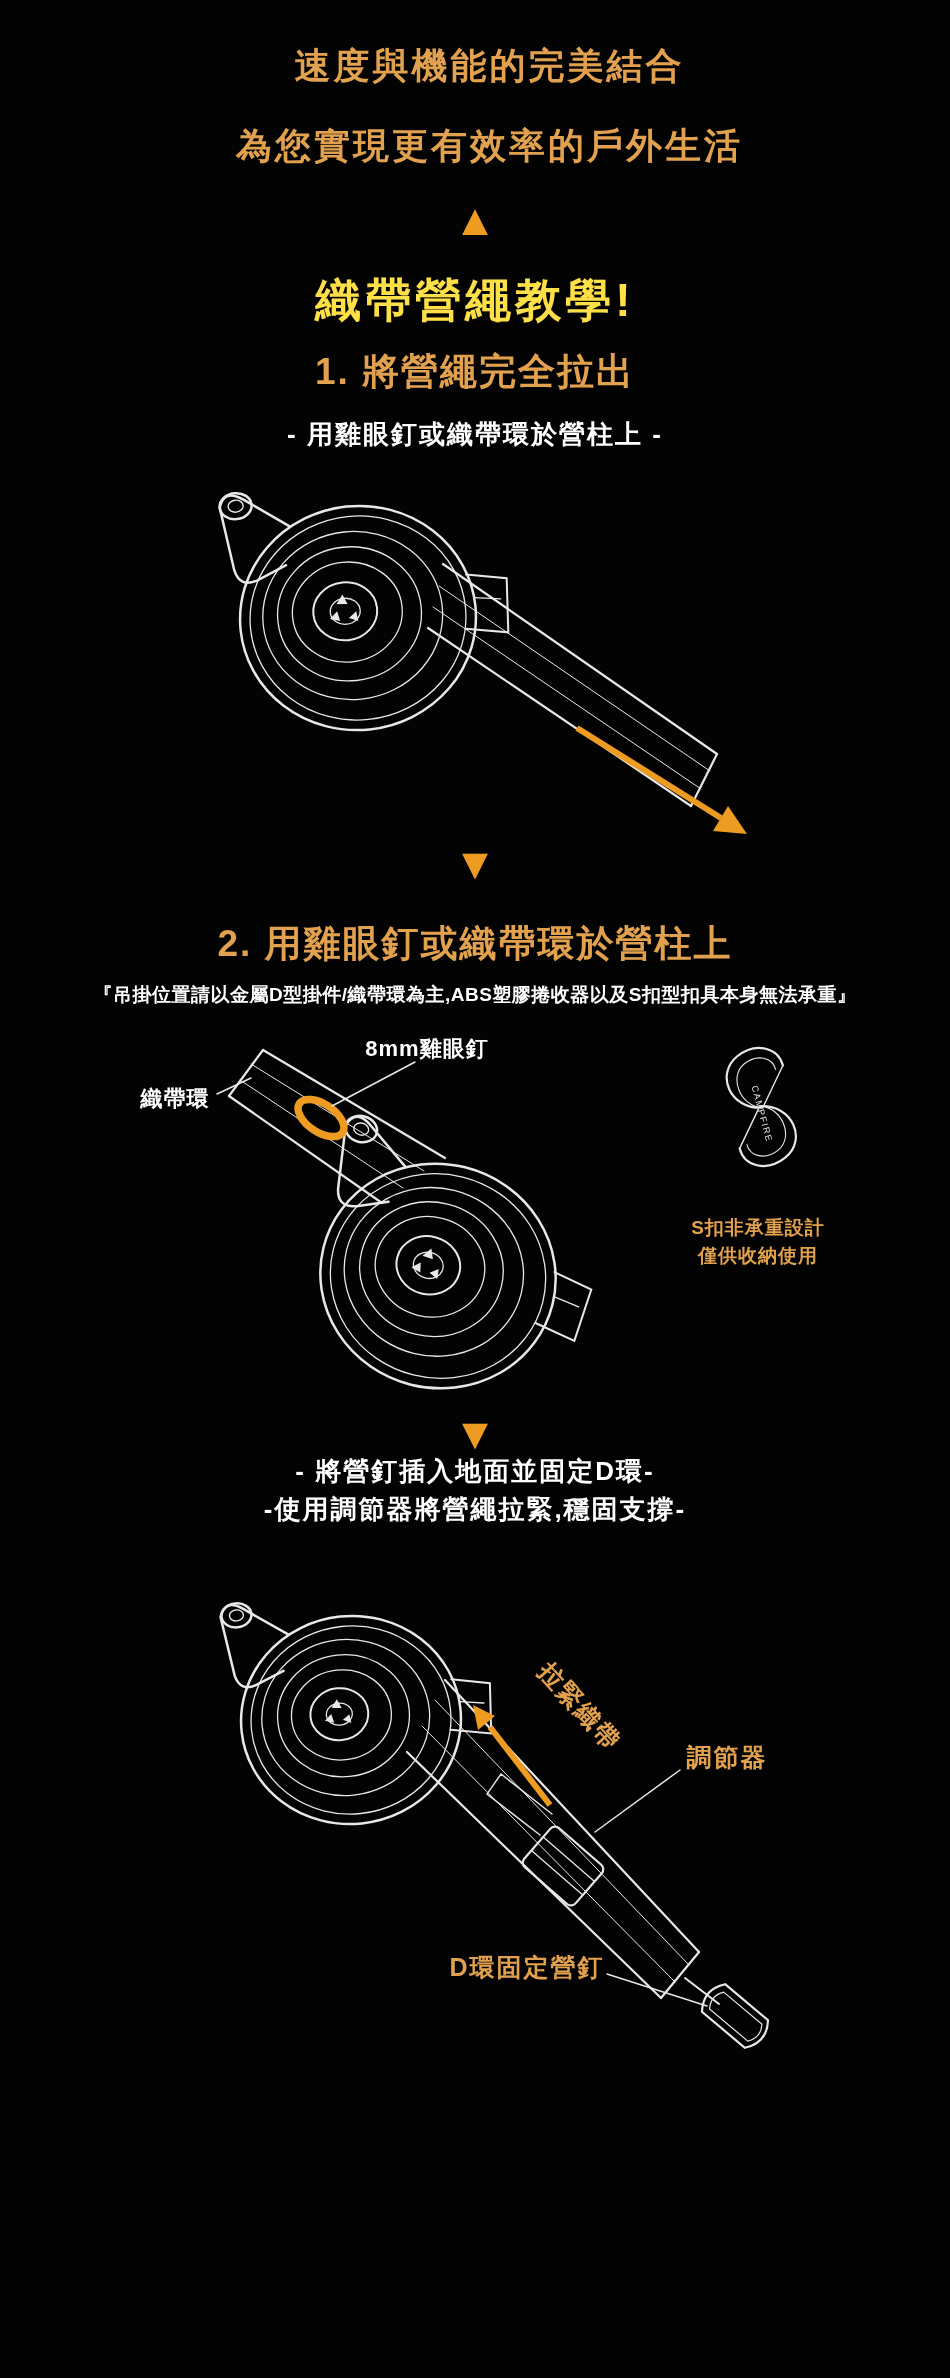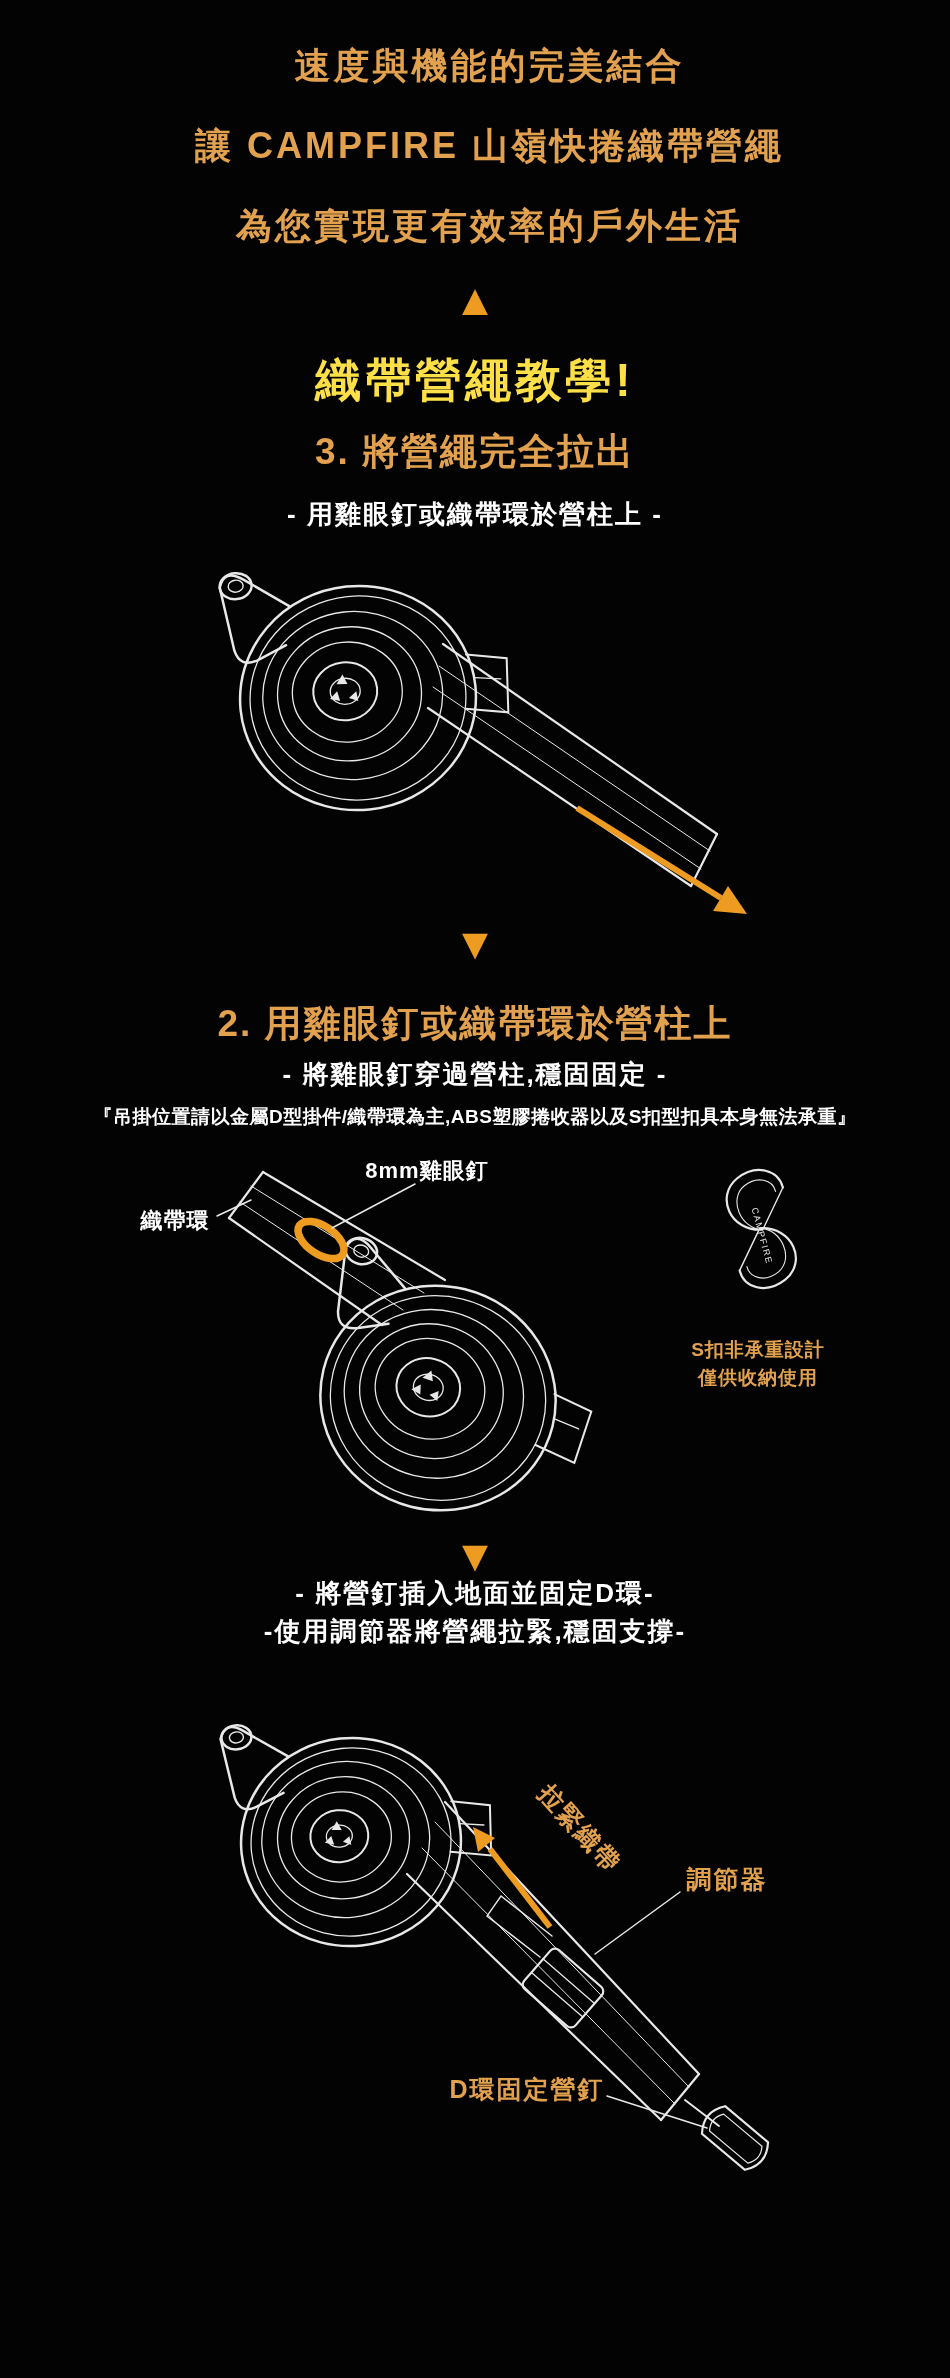--- a/index.html
+++ b/index.html
@@ -38,30 +38,29 @@
   .svg3 { margin:42px auto 0; }
   svg text { font-family:"Liberation Sans", sans-serif; }
 </style>
 </head>
 <body>
 
 <div class="page">
 
   <header class="intro">
     <p>速度與機能的完美結合</p>
-    <p>讓 CAMPFIRE 山嶺快捲織帶營繩</p>
     <p>為您實現更有效率的戶外生活</p>
   </header>
 
   <div class="tri tri-1">▲</div>
 
   <h1 class="title">織帶營繩教學!</h1>
 
   <section>
-    <h2 class="step-heading h-step1">3. 將營繩完全拉出</h2>
+    <h2 class="step-heading h-step1">1. 將營繩完全拉出</h2>
     <p class="sub sub-step1">- 用雞眼釘或織帶環於營柱上 -</p>
 
     <svg class="svg1" width="700" height="370" viewBox="0 0 700 370">
       <g stroke="#E8E8E8" fill="none" stroke-linecap="round">
         <g transform="translate(233,152) rotate(-6)">
           <path d="M -58,-98 L -102,-130 Q -120,-143 -126,-124 L -118,-60 Q -114,-42 -96,-48 L -66,-60" stroke-width="2.5"></path>
           <ellipse cx="-110" cy="-124" rx="16" ry="13" stroke-width="2.5"></ellipse>
           <ellipse cx="-110" cy="-124" rx="7.5" ry="6" stroke-width="1.4"></ellipse>
           <ellipse rx="118" ry="112" stroke-width="2.5"></ellipse>
           <ellipse rx="108" ry="102" stroke-width="1.3"></ellipse>
@@ -90,21 +89,20 @@
         <path d="M 452,262 L 596,352" stroke="#ED9C21" stroke-width="6" fill="none"></path>
         <path d="M 622,368 588,365 603,340 Z" fill="#ED9C21"></path>
       </g>
     </svg>
   </section>
 
   <div class="tri tri-2">▼</div>
 
   <section>
     <h2 class="step-heading h-step2">2. 用雞眼釘或織帶環於營柱上</h2>
-    <p class="sub sub-step2">- 將雞眼釘穿過營柱,穩固固定 -</p>
     <p class="note">『吊掛位置請以金屬D型掛件/織帶環為主,ABS塑膠捲收器以及S扣型扣具本身無法承重』</p>
 
     <svg class="svg2" width="900" height="400" viewBox="0 0 900 400">
       <g stroke="#E8E8E8" fill="none" stroke-linecap="round">
         <g>
           <path d="M 420,140 L 238,32" stroke-width="2.2"></path>
           <path d="M 357,185 L 204,78" stroke-width="2.2"></path>
           <path d="M 238,32 L 204,78" stroke-width="2.2"></path>
           <path d="M 399,153 L 226,46" stroke-width="1"></path>
           <path d="M 378,170 L 215,62" stroke-width="1"></path>

